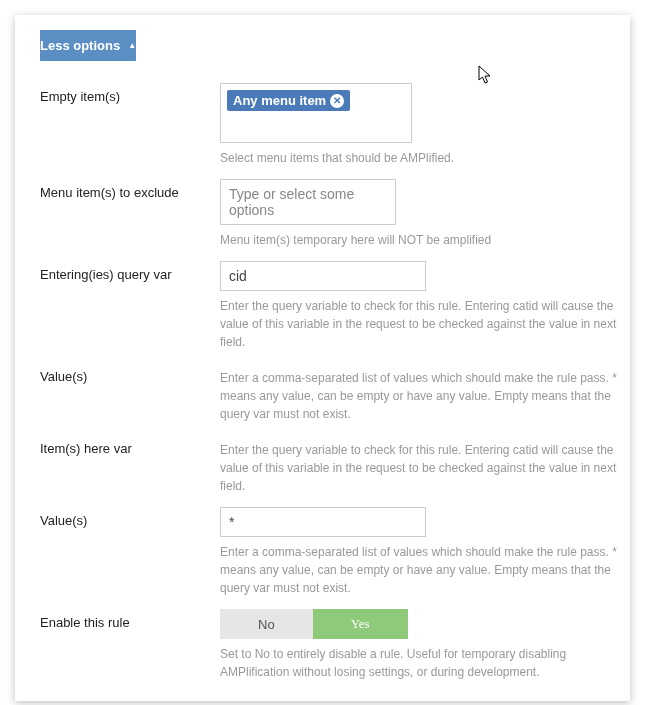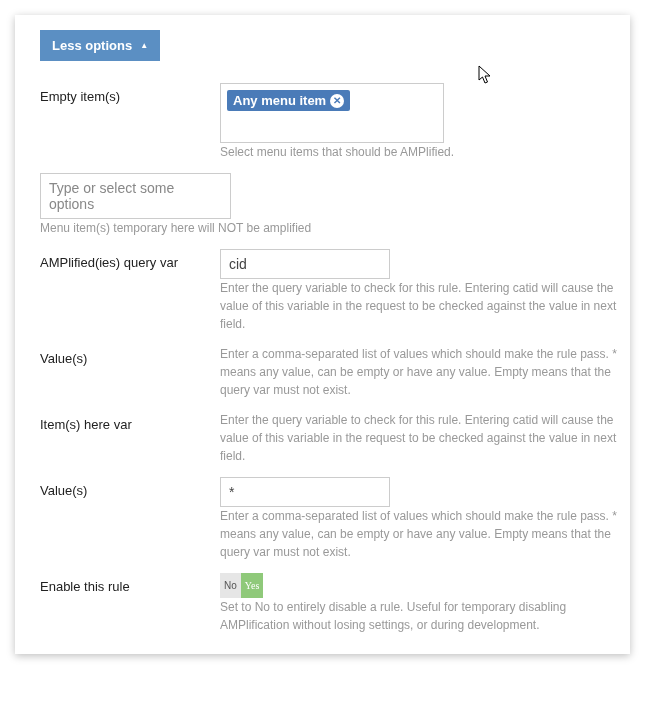--- a/index.html
+++ b/index.html
@@ -1,30 +1,30 @@
 <!DOCTYPE html>
 <html><head>
 <meta charset="utf-8">
 <style>
 * { box-sizing: border-box; margin: 0; padding: 0; }
 body { font-family: Arial, Helvetica, sans-serif; font-size: 13px; color: #333; background: #fff; padding: 15px; }
 .panel { width: 615px; background: #fff; box-shadow: 0 2px 8px rgba(0,0,0,0.25); padding: 0 0 20px 0; overflow: hidden; }
-.less-options-btn { background: #5b8fc3; color: #fff; border: none; padding: 8px 12px; font-size: 13px; font-weight: bold; cursor: pointer; margin: 15px 0 10px 25px; display: inline-flex; align-items: center; }
+.less-options-btn { background: #5b8fc3; color: #fff; border: none; padding: 8px 0; font-size: 13px; font-weight: bold; cursor: pointer; margin: 15px 0 10px 25px; display: inline-flex; align-items: center; }
 .less-options-btn .tri { margin-left: 8px; font-size: 8px; }
 .form-row { display: flex; padding: 12px 0 0 25px; }
 .form-label { width: 180px; flex-shrink: 0; color: #222; font-size: 13px; padding-top: 6px; }
 .form-field { flex: 1; }
-.help-text { color: #999; font-size: 12px; line-height: 1.5; padding-right: 0; }
-.tag-input { border: 1px solid #ccc; padding: 6px; min-height: 60px; width: 224px; background: #fff; }
+.help-text { color: #999; font-size: 12px; margin-top: 6px; line-height: 1.5; padding-right: 0; }
+.tag-input { border: 1px solid #ccc; padding: 6px; min-height: 60px; width: 192px; background: #fff; }
 .tag { background: #4a7bb8; color: #fff; border-radius: 2px; padding: 3px 6px; font-size: 13px; font-weight: bold; display: inline-flex; align-items: center; }
 .tag .tag-close { margin-left: 4px; background: #fff; color: #4a7bb8; border-radius: 50%; width: 14px; height: 14px; display: inline-flex; align-items: center; justify-content: center; font-size: 10px; font-weight: bold; cursor: pointer; }
-.select-box { border: 1px solid #ccc; padding: 6px 8px; width: 191px; color: #888; font-size: 14px; background: #fff; cursor: pointer; }
-.text-input { border: 1px solid #ccc; padding: 6px 8px; width: 170px; font-size: 14px; color: #444; }
+.select-box { border: 1px solid #ccc; padding: 6px 8px; width: 176px; color: #888; font-size: 14px; background: #fff; cursor: pointer; }
+.text-input { border: 1px solid #ccc; padding: 6px 8px; width: 206px; font-size: 14px; color: #444; }
 .toggle-group { display: inline-flex; }
-.toggle-btn { border: none; padding: 7px 4px; font-size: 10px; cursor: pointer; }
+.toggle-btn { border: none; padding: 7px 38px; font-size: 13px; cursor: pointer; }
 .toggle-no { background: #e6e6e6; color: #555; }
 .toggle-yes { background: #8fc97a; color: #fff; font-family: Liberation Serif, serif; }
 .cursor { position: absolute; }
 </style>
 </head>
 <body>
 
 <div class="panel">
 
   <button class="less-options-btn">
@@ -39,28 +39,29 @@
         <span class="tag">
           <span>Any menu item</span>
           <span class="tag-close">✕</span>
         </span>
       </div>
       <div class="help-text">Select menu items that should be AMPlified.</div>
     </div>
   </div>
 
   <div class="form-row">
+    <div class="form-label">Menu item(s) to exclude</div>
     <div class="form-field">
       <div class="select-box">Type or select some options</div>
       <div class="help-text">Menu item(s) temporary here will NOT be amplified</div>
     </div>
   </div>
 
   <div class="form-row">
-    <div class="form-label">AMPlified(ies) query var</div>
+    <div class="form-label">Entering(ies) query var</div>
     <div class="form-field">
       <input class="text-input" value="cid" style="">
       <div class="help-text">Enter the query variable to check for this rule. Entering catid will cause the value of this variable in the request to be checked against the value in next field.</div>
     </div>
   </div>
 
   <div class="form-row">
     <div class="form-label">Value(s)</div>
     <div class="form-field">
       <div class="help-text">Enter a comma-separated list of values which should make the rule pass. * means any value, can be empty or have any value. Empty means that the query var must not exist.</div>

